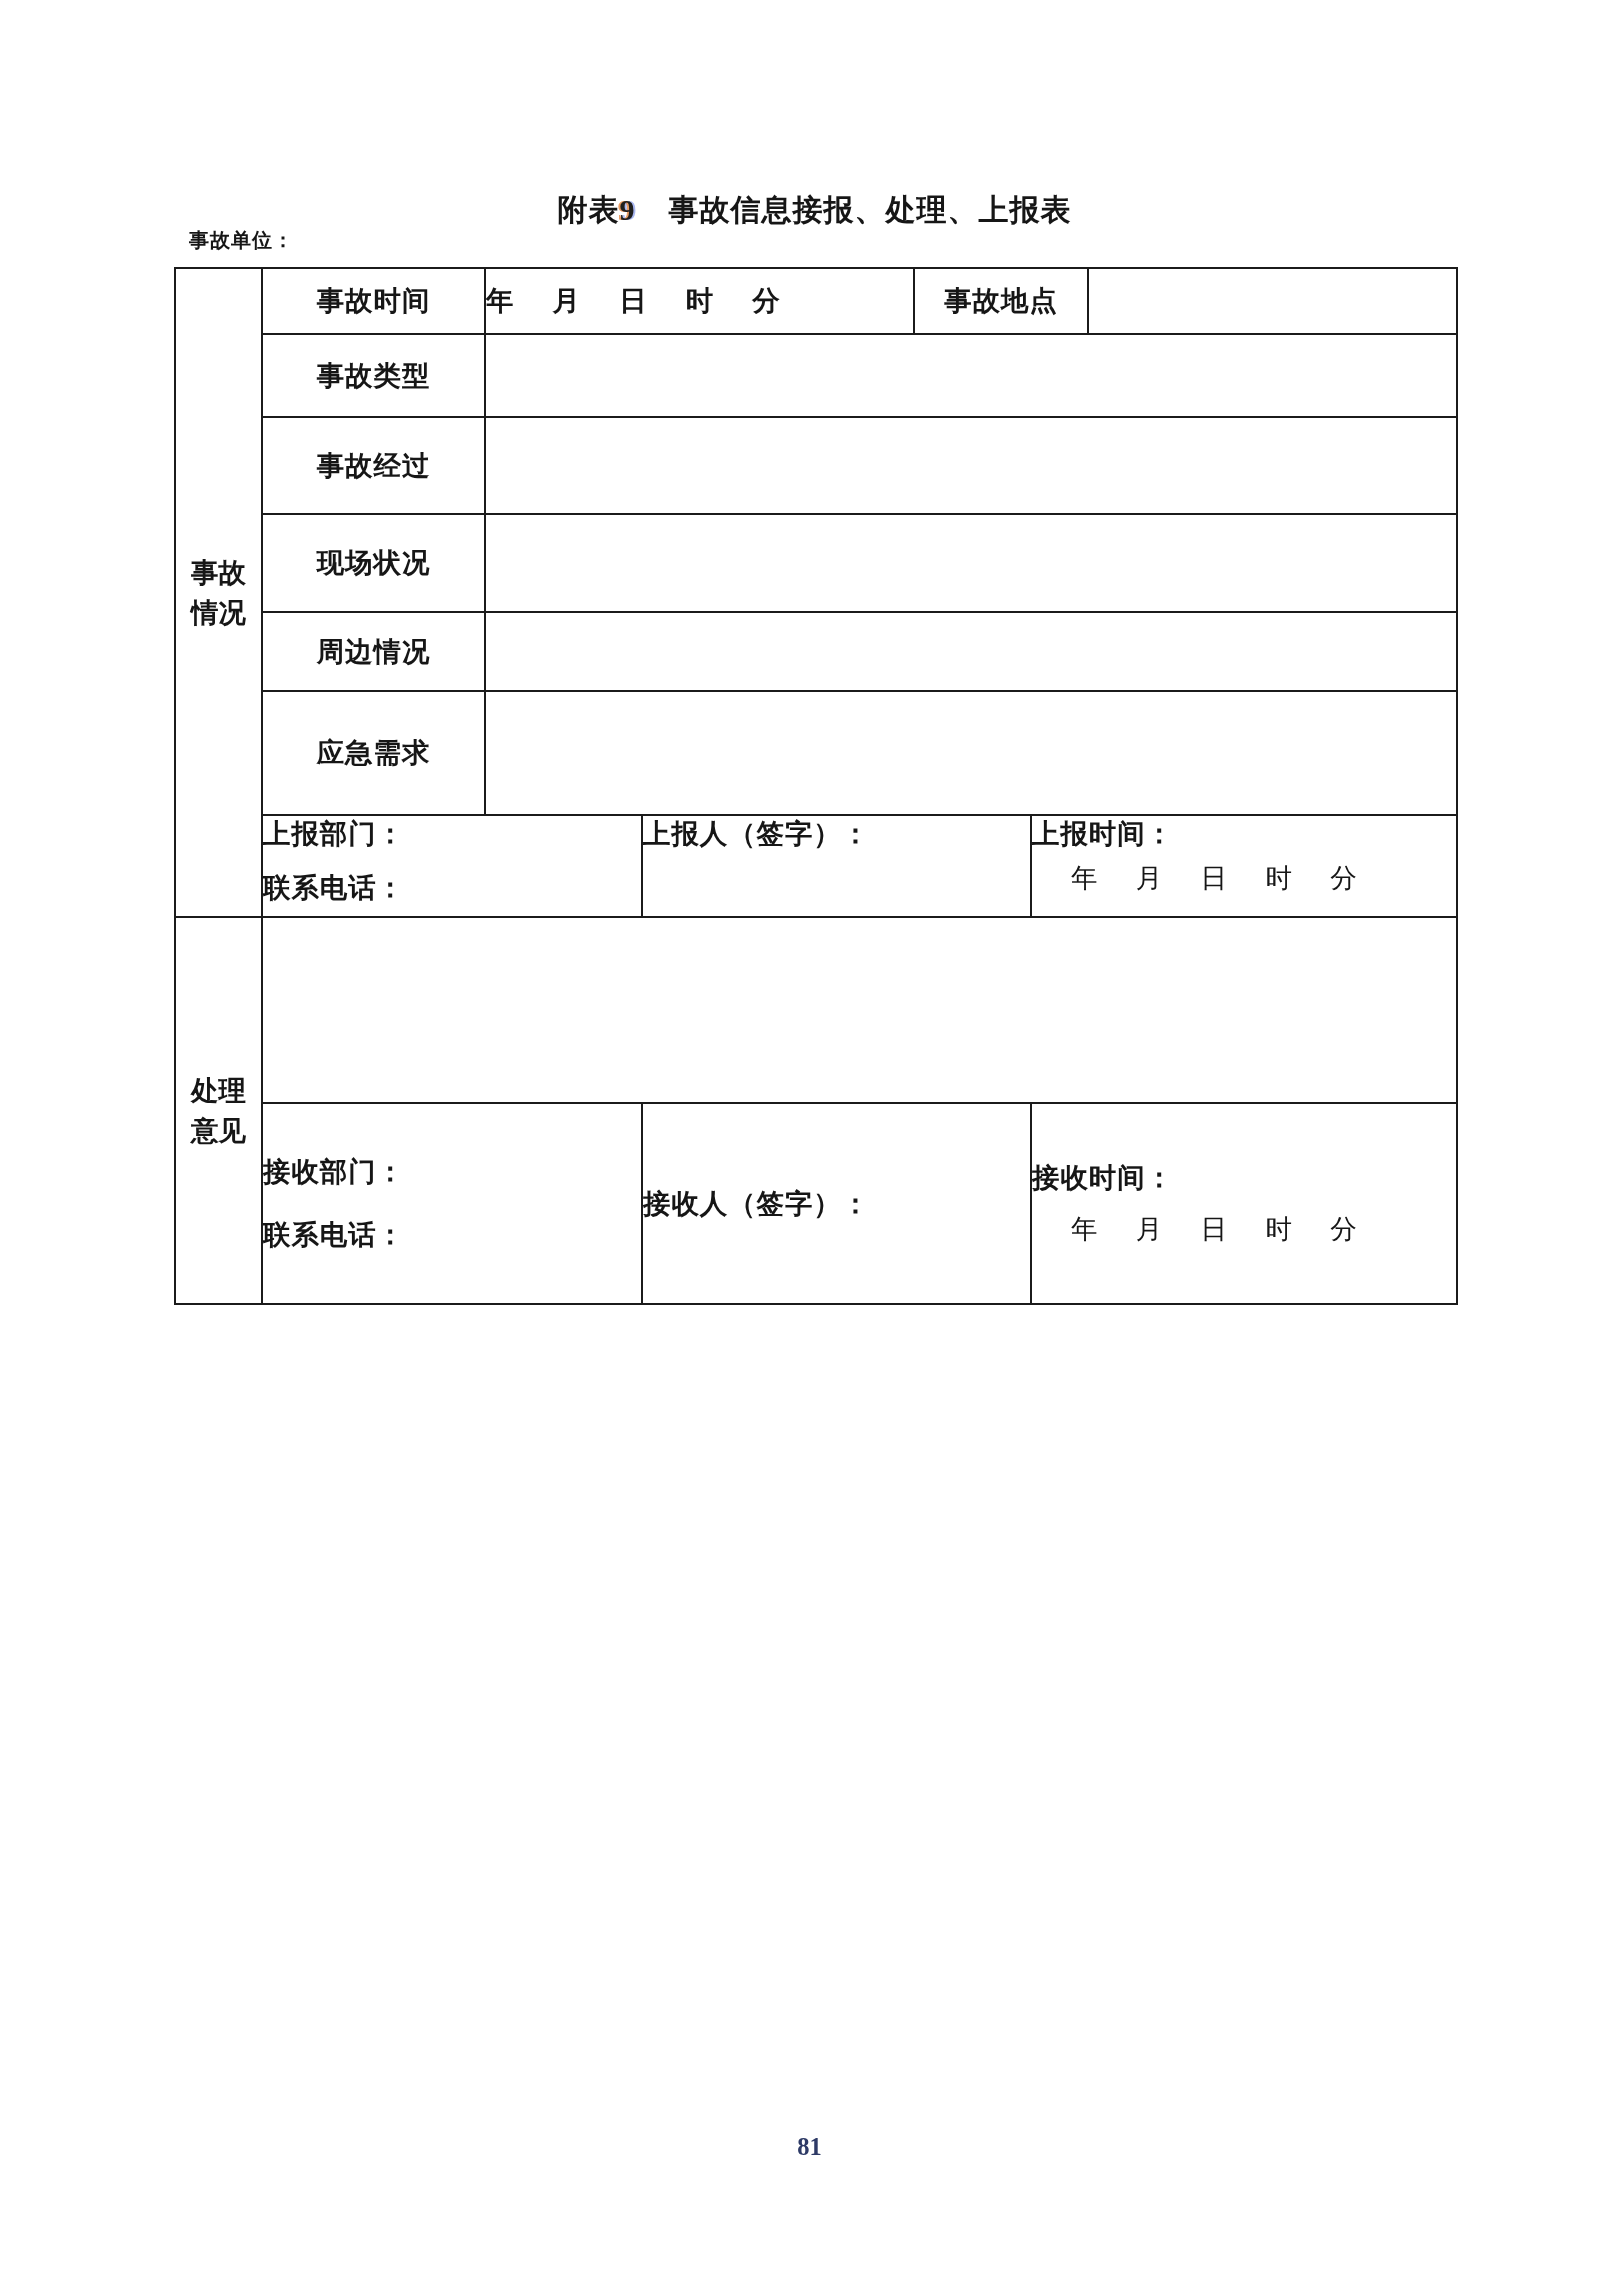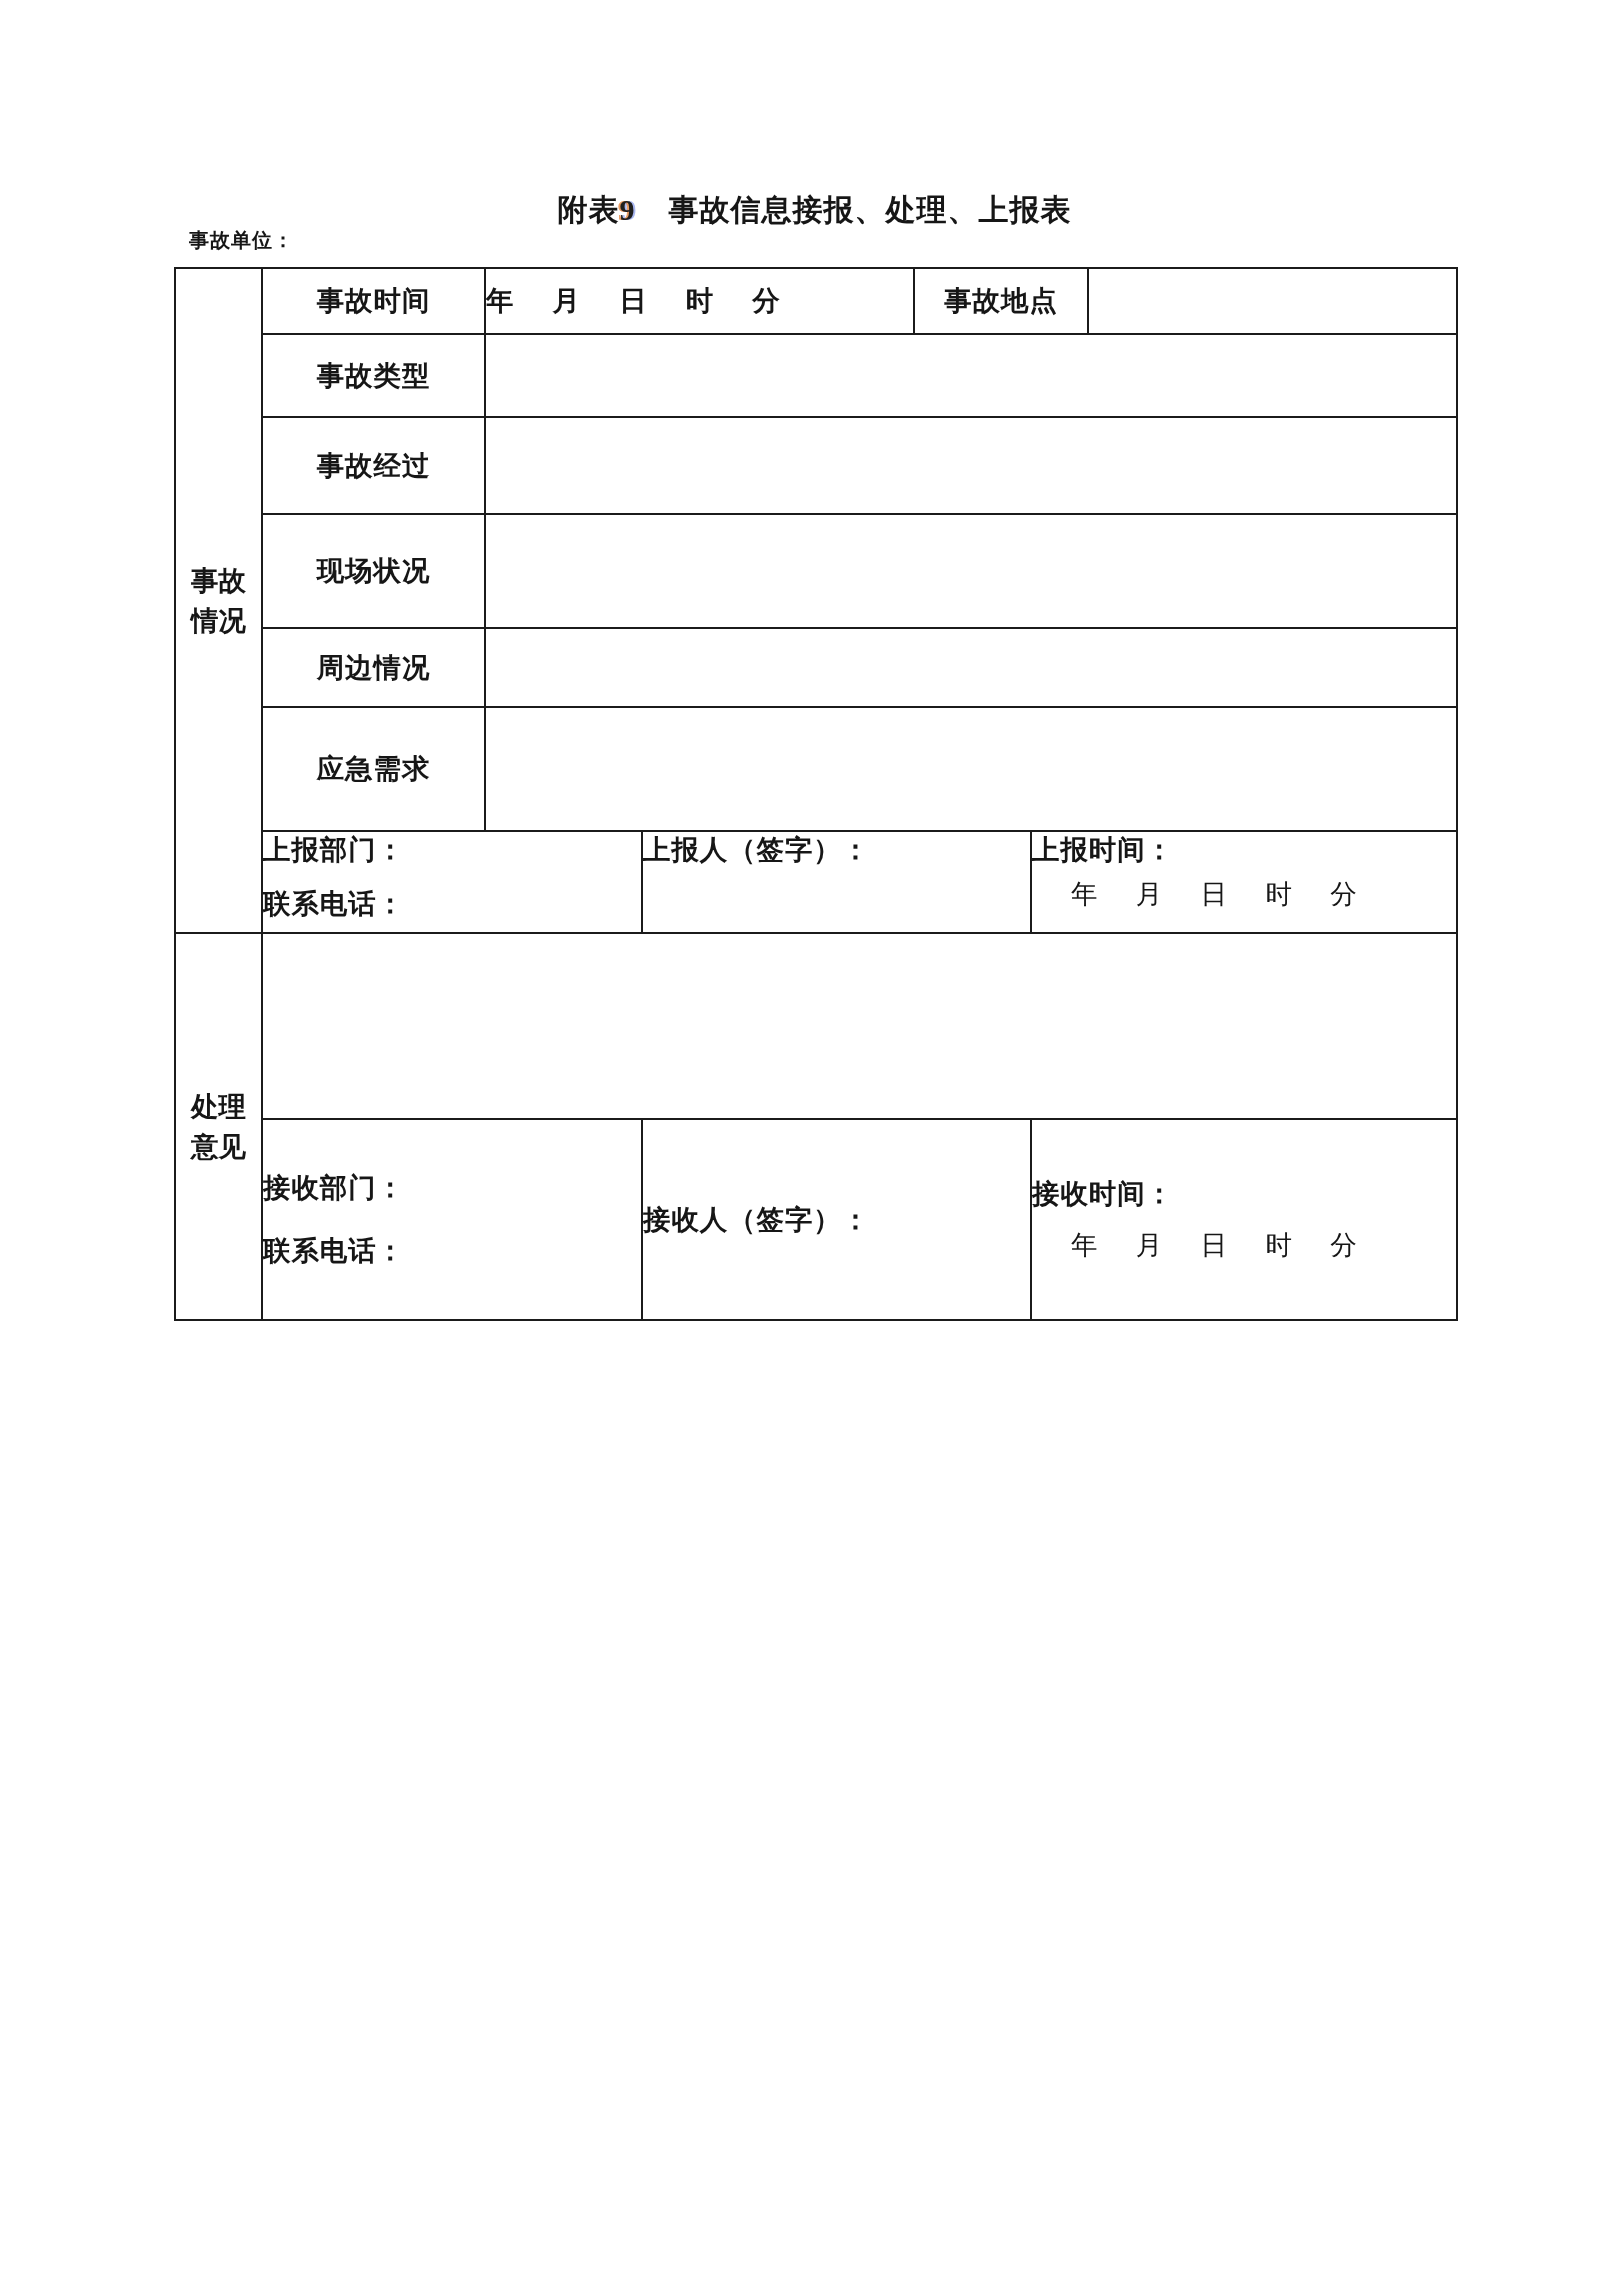--- a/index.html
+++ b/index.html
@@ -151,21 +151,21 @@
     <tr style="height:83px">
       <td class="row-label">事故类型</td>
       <td class="blank-cell" colspan="5"></td>
     </tr>
 
     <tr style="height:97px">
       <td class="row-label">事故经过</td>
       <td class="blank-cell" colspan="5"></td>
     </tr>
 
-    <tr style="height:114px">
+    <tr style="height:98px">
       <td class="row-label">现场状况</td>
       <td class="blank-cell" colspan="5"></td>
     </tr>
 
     <tr style="height:79px">
       <td class="row-label">周边情况</td>
       <td class="blank-cell" colspan="5"></td>
     </tr>
 
     <tr style="height:124px">
@@ -204,15 +204,16 @@
         <div>接收人（签字）：</div>
       </td>
       <td class="fill-mid-left receive-time-cell" colspan="2">
         <div>接收时间：</div>
         <div class="time-line">年　月　日　时　分</div>
       </td>
     </tr>
   </tbody>
     </table>
 
+  <div class="page-number">81</div>
 
 </div>
 
 
 </body></html>

